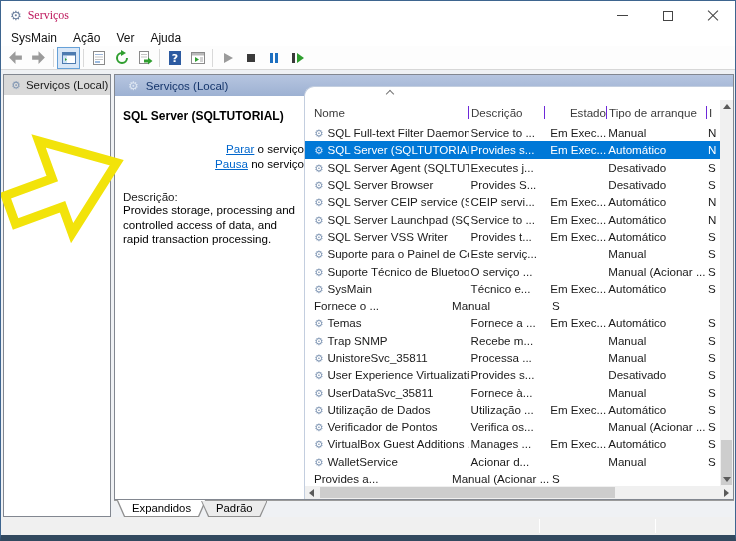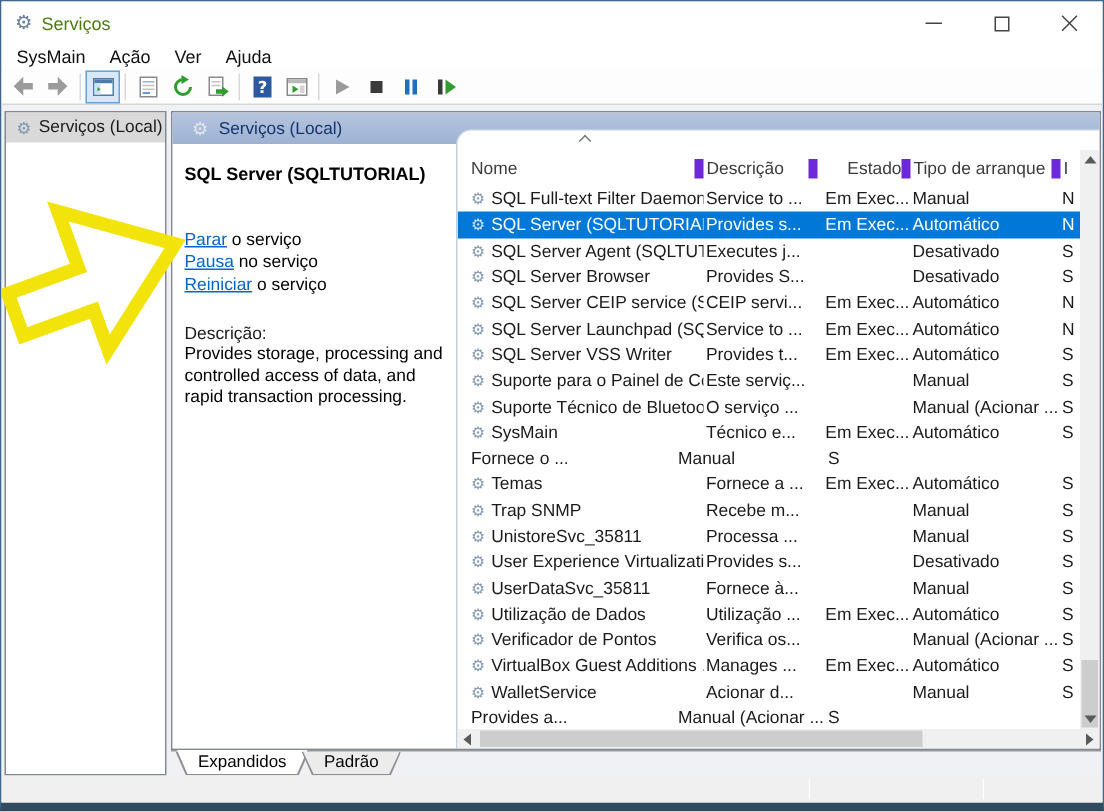--- a/index.html
+++ b/index.html
@@ -6,21 +6,21 @@
   html,body { width:736px; height:541px; }
   body { font-family:"Liberation Sans", sans-serif; font-size:12px; color:#1a1a1a; background:#fff; overflow:hidden; }
 
   .window { position:relative; width:736px; height:541px; background:#f0f0f0;
             border:1px solid #3e658f; border-bottom:6px solid #32495f; }
 
   
   .titlebar { height:29px; background:#fff; display:flex; align-items:center; position:relative; }
   .titlebar .app-icon { margin:0 6px 0 9px; }
   .gear { font-family:"DejaVu Sans", sans-serif; font-style:normal; }
-  .title-text { font-size:12px; color:#4d7c0f; }
+  .title-text { font-size:12px; color:#be185d;font-family:Liberation Serif, serif; }
   .win-controls { position:absolute; right:0; top:0; height:100%; display:flex; }
   .win-btn { width:45px; height:100%; display:flex; align-items:center; justify-content:center; }
   .glyph-min { width:11px; height:1px; background:#444; }
   .glyph-max { width:10px; height:10px; border:1px solid #444; }
   .glyph-close { position:relative; width:12px; height:12px; }
   .glyph-close:before, .glyph-close:after { content:""; position:absolute; left:-1px; top:5px; width:14px; height:1px; background:#444; }
   .glyph-close:before { transform:rotate(45deg); }
   .glyph-close:after  { transform:rotate(-45deg); }
 
   
@@ -41,31 +41,31 @@
   .tree-item .gear { color:#7f95b2; font-size:11px; margin-right:5px; }
 
   .right-panel { left:113px; top:4px; width:620px; height:426px; overflow:hidden; }
   .band { position:absolute; left:0; top:0; right:0; height:21px;
           background:linear-gradient(#b6c5e0,#9db1d2); display:flex; align-items:center; }
   .band .gear { color:#dde6f2; font-size:12px; margin:0 7px 0 13px; }
   .band-label { color:#15356b; font-size:11.5px; }
 
   .desc-pane { position:absolute; left:0; top:21px; width:189px; bottom:0; background:#fff; padding:13px 0 0 8px; }
   .svc-title { font-weight:bold; font-size:12px; color:#000; }
-  .actions { margin-top:29px; }
+  .actions { margin-top:18px;text-align:right; }
   .action-line { font-size:11.6px; line-height:15px; color:#000; }
   .action-line a { color:#0066cc; text-decoration:underline; }
   .desc-label { margin-top:19px; font-size:11.6px; }
   .desc-text { width:180px; font-size:11.6px; line-height:14.5px; color:#000; }
 
   
   .list-box { position:absolute; left:189px; top:11px; right:0; bottom:0; background:#fff;
               border-top:1px solid #c3cedf; border-left:1px solid #c3cedf; border-top-left-radius:10px; z-index:2; overflow:hidden; }
   .lheader { position:relative; height:37px; display:flex; align-items:flex-end; padding:0 0 5px 7px; color:#3c3c3c; font-size:11.6px; }
-  .hcell { overflow:hidden; white-space:nowrap; border-right:6px solid #6d28d9; padding-left:2px; }
+  .hcell { overflow:hidden; white-space:nowrap; border-right:1px solid #6d28d9; padding-left:2px; }
   .sort-chev { position:absolute; top:4px; left:82px; width:6px; height:6px;
                border-left:1px solid #777; border-top:1px solid #777; transform:rotate(45deg); }
   .c-name { width:157px; } .c-desc { width:76px; } .c-estado { width:62px;text-align:right; } .c-tipo { width:100px; } .c-logon { width:14px; border-right:none; }
 
   .tbody { position:absolute; left:0; top:37px; right:13px; bottom:13px; overflow:hidden; }
   .trow { display:flex; height:17.3px; align-items:center; padding-left:7px; font-size:11.6px; white-space:nowrap; }
   .cell { overflow:hidden; white-space:nowrap; padding-left:2px; }
   .trow .gear { color:#8298b5; font-size:10.5px; margin-right:4px; }
   .trow.sel { background:#0078d7; color:#fff; }
   .trow.sel .gear { color:#cfe3fa; }
@@ -222,21 +222,20 @@
       <div class="band">
         <span class="gear">⚙</span>
         <span class="band-label">Serviços (Local)</span>
       </div>
 
       <div class="desc-pane">
         <div class="svc-title">SQL Server (SQLTUTORIAL)</div>
         <div class="actions">
           <div class="action-line"><a href="#">Parar</a><span> o serviço</span></div>
           <div class="action-line"><a href="#">Pausa</a><span> no serviço</span></div>
-          <div class="action-line"><a href="#">Reiniciar</a><span> o serviço</span></div>
         </div>
         <div class="desc-label">Descrição:</div>
         <div class="desc-text">Provides storage, processing and controlled access of data, and rapid transaction processing.</div>
       </div>
 
       <div class="list-box">
         <div class="lheader">
           <span class="sort-chev"></span>
           <span class="hcell c-name">Nome</span>
           <span class="hcell c-desc">Descrição</span>

